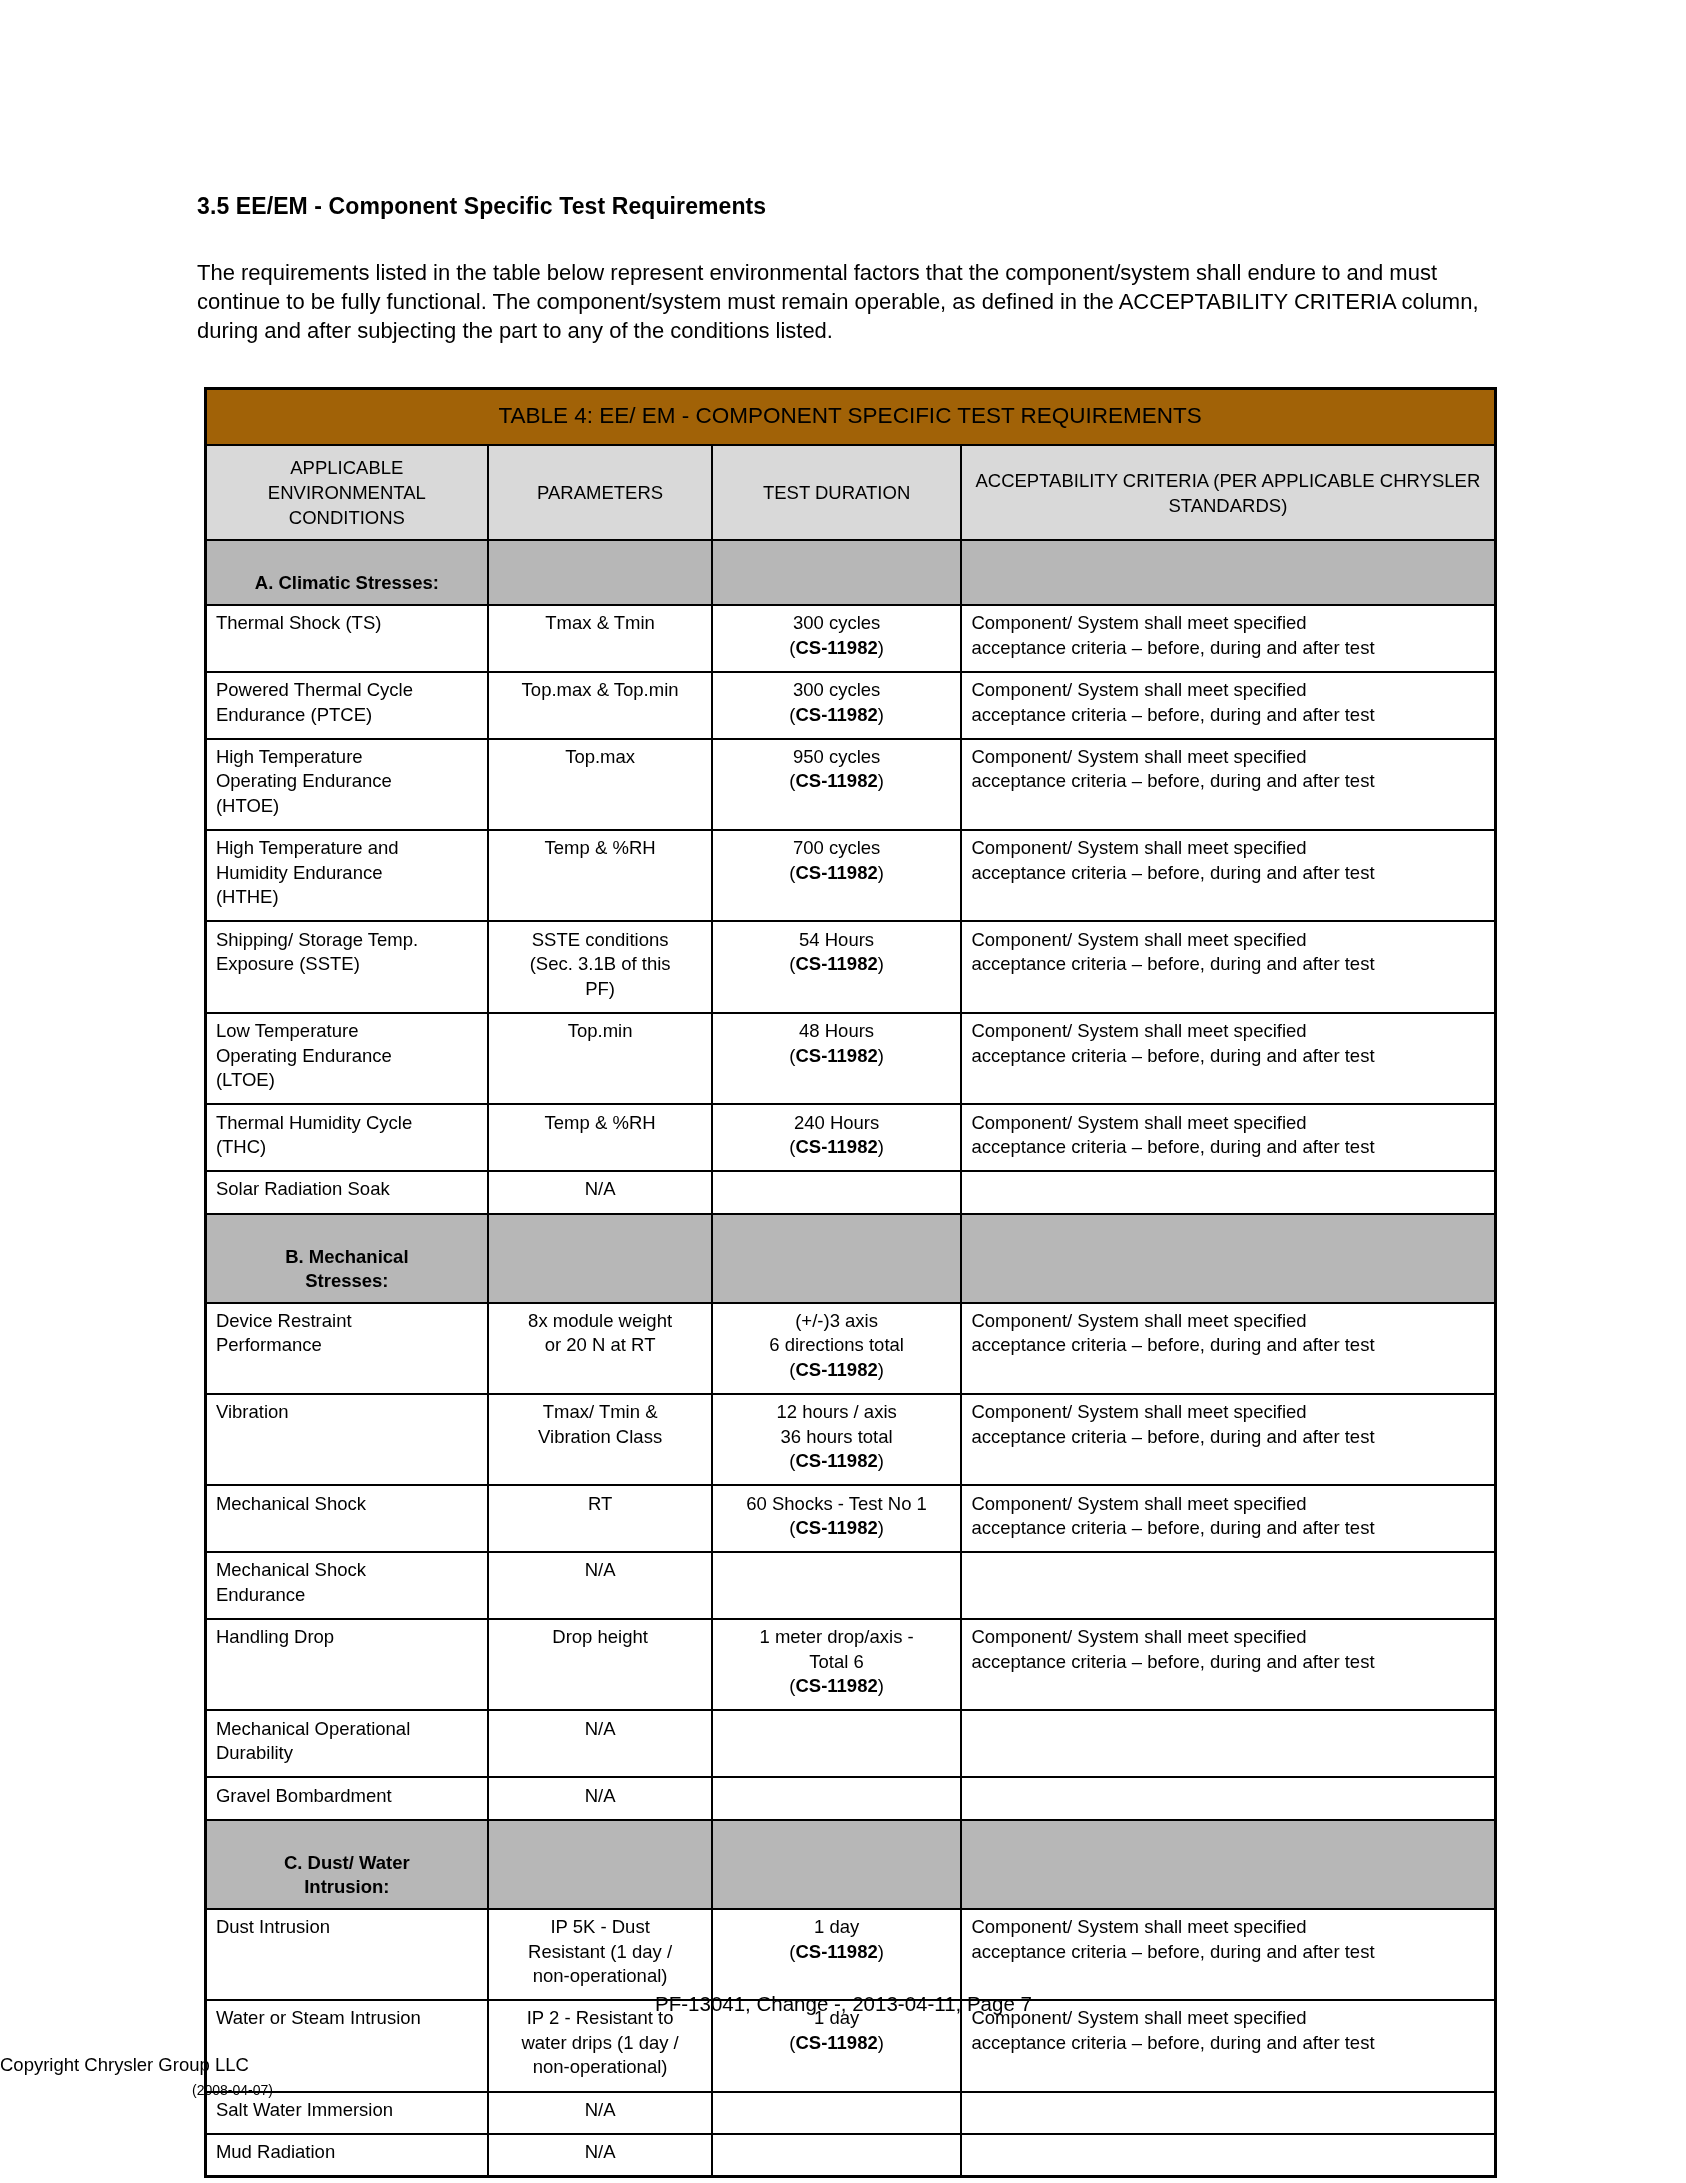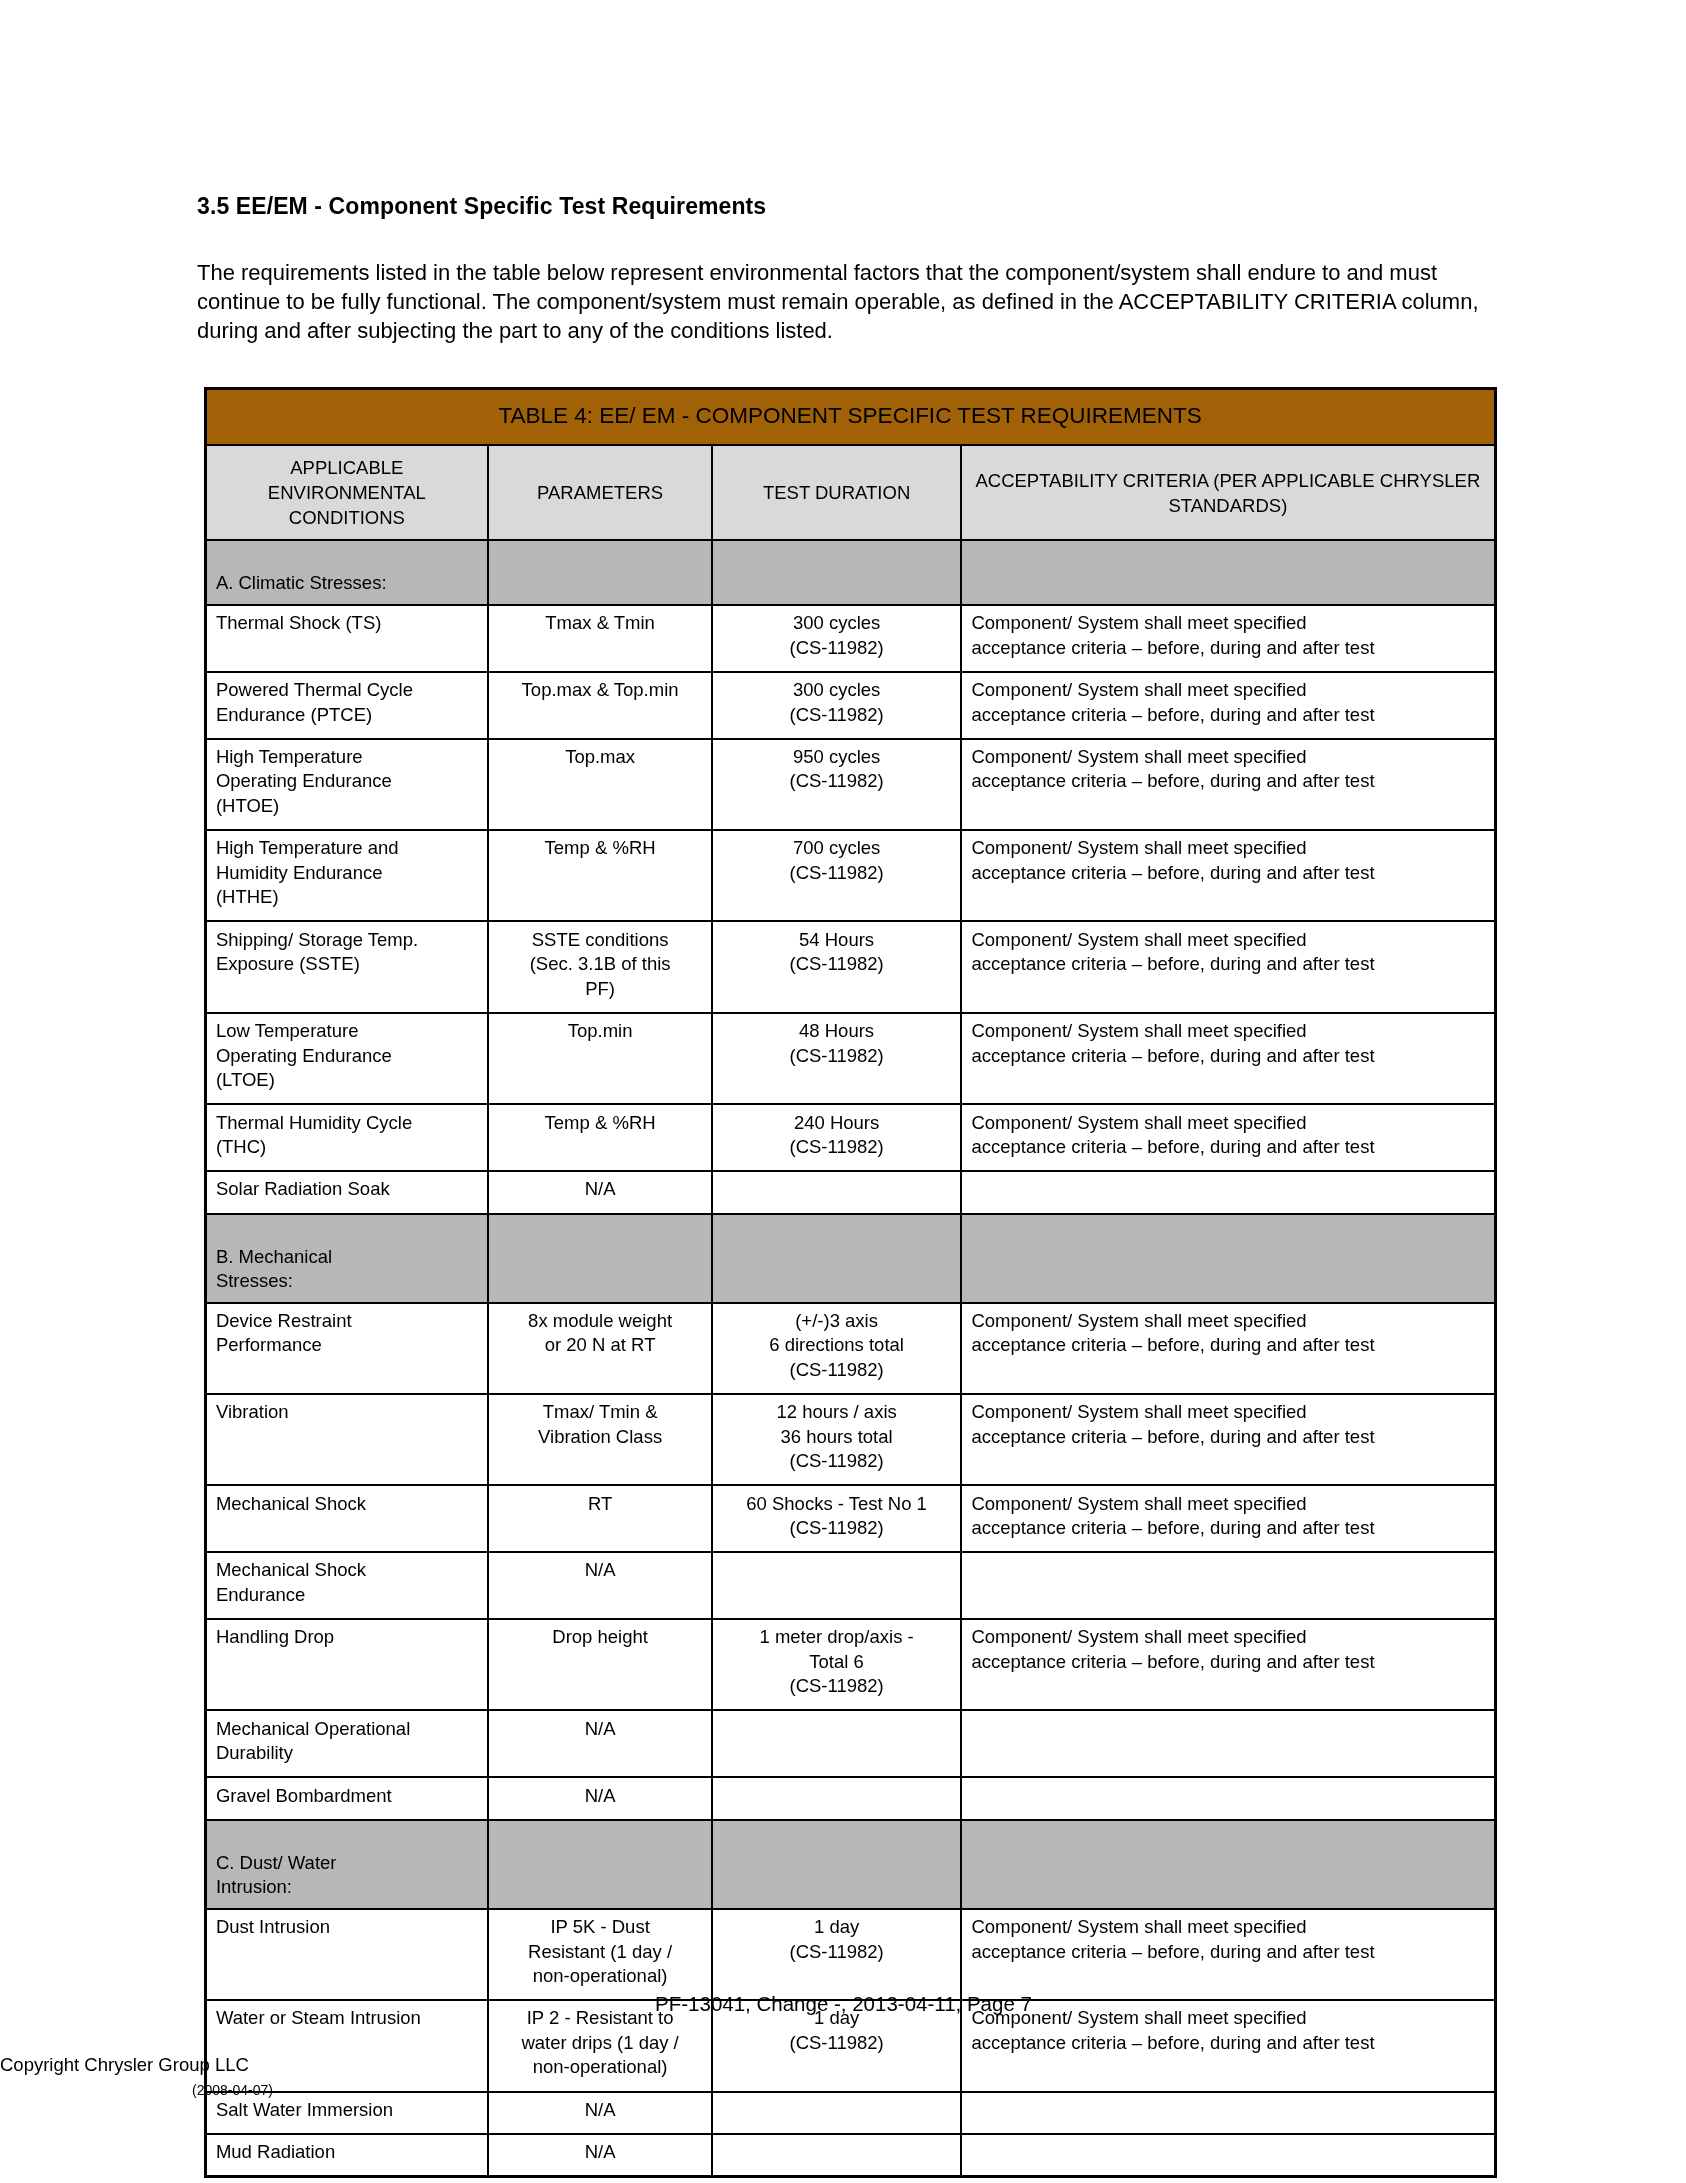--- a/index.html
+++ b/index.html
@@ -63,26 +63,27 @@
     line-height:24.5px;
     padding:5.3px 9.3px 10.6px;
   }
   td.cond  { text-align:left;  white-space:pre-line;border-radius:22px; }
   td.param { text-align:center; white-space:pre-line; }
   td.dur   { text-align:center; }
   td.crit  { text-align:left;  white-space:pre-line; }
 
   tr.section-row td { background:#b7b7b7; border-top:2.6px solid #000; border-bottom:2.6px solid #000; }
   td.section-label {
-    font-weight:normal;
+    font-weight:bold;
     white-space:pre-line;
     vertical-align:bottom;
     padding:30px 9.3px 8px !important;
-  }
-  .bold-ref { font-weight:normal; }
+    text-align:center;
+  }
+  .bold-ref { font-weight:bold; }
 
   .footer-doc {
     position:absolute;
     top:1992px; left:0;
     width:1687px;
     text-align:center;
     font-size:20.5px;
   }
   .footer-copy {
     position:absolute;

